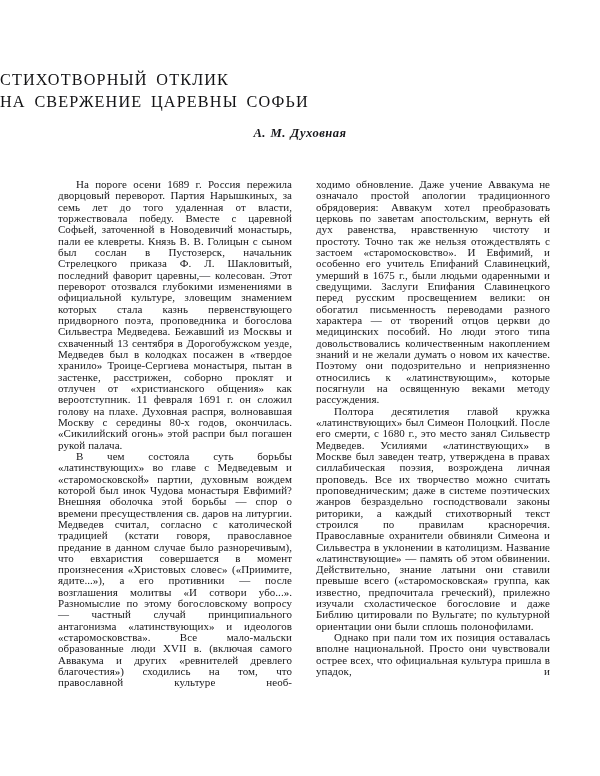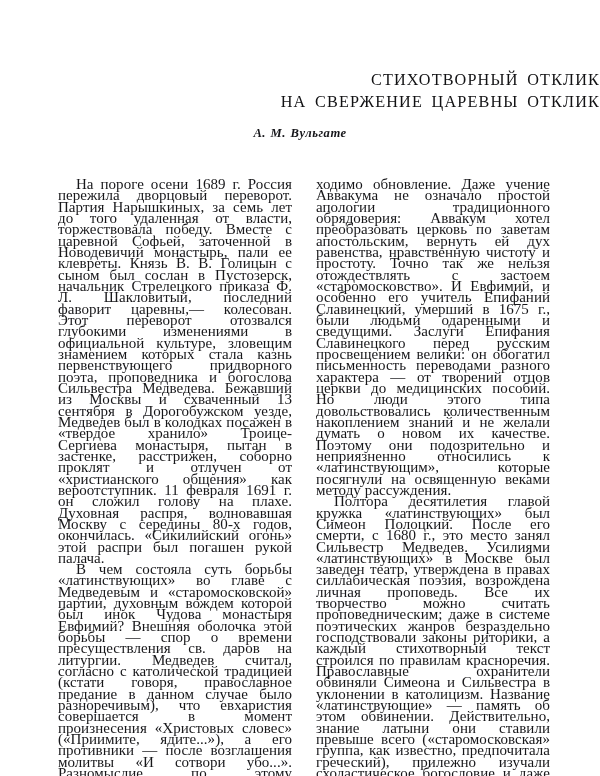--- a/index.html
+++ b/index.html
@@ -24,21 +24,21 @@
     background: #ffffff;
     box-sizing: border-box;
   }
 
   
   .title-block {
     position: absolute;
     left: 0;
     top: 70px;
     width: 600px;
-    text-align: right;
+    text-align: left;
   }
   .title-line {
     display: block;
     font-family: "Liberation Serif", "DejaVu Serif", serif;
     font-size: 16.2px;
     font-weight: 400;
     letter-spacing: 1.15px;
     word-spacing: 3.5px;
     line-height: 21.5px;
     color: #121214;
@@ -76,21 +76,21 @@
   .column {
     width: 234px;
     box-sizing: border-box;
   }
   .column p {
     margin: 0;
     padding: 0;
     text-align: justify;
     text-justify: inter-word;
     text-indent: 18px;
-    font-size: 15px;
+    font-size: 11px;
     line-height: 11.33px;
     letter-spacing: 0.03px;
     word-spacing: 0.2px;
     color: #17171a;
     hyphens: manual;
   }
   .column p.cont {
     text-indent: 0;
   }
   
@@ -100,25 +100,25 @@
     width: 100%;
   }
 </style>
 </head>
 <body>
 
 <div class="page">
 
   <div class="title-block">
     <span class="title-line">СТИХОТВОРНЫЙ ОТКЛИК</span>
-    <span class="title-line">НА СВЕРЖЕНИЕ ЦАРЕВНЫ ОТКЛИК</span>
+    <span class="title-line">НА СВЕРЖЕНИЕ ЦАРЕВНЫ СОФЬИ</span>
   </div>
 
   <div class="author-block">
-    <span class="author-name">А. М. Вульгате</span>
+    <span class="author-name">А. М. Духовная</span>
   </div>
 
   <div class="body-columns">
 
     <div class="column">
       <p>На пороге осени 1689 г. Россия пережила дворцовый переворот. Партия Нарышкиных, за семь лет до того удаленная от власти, торжествовала победу. Вместе с царевной Софьей, заточенной в Новодевичий монастырь, пали ее клевреты. Князь В. В. Голицын с сыном был сослан в Пустозерск, начальник Стрелецкого приказа Ф. Л. Шакловитый, последний фаворит царевны,— колесован. Этот переворот отозвался глубокими изменениями в официальной культуре, зловещим знамением которых стала казнь первенствующего придворного поэта, проповедника и богослова Сильвестра Медведева. Бежавший из Москвы и схваченный 13 сентября в Дорогобужском уезде, Медведев был в колодках посажен в «твердое хранило» Троице-Сергиева монастыря, пытан в застенке, расстрижен, соборно проклят и отлучен от «христианского общения» как вероотступник. 11 февраля 1691 г. он сложил голову на плахе. Духовная распря, волновавшая Москву с середины 80-х годов, окончилась. «Сикилийский огонь» этой распри был погашен рукой палача.</p>
       <p class="flush">В чем состояла суть борьбы «латинствующих» во главе с Медведевым и «старомосковской» партии, духовным вождем которой был инок Чудова монастыря Евфимий? Внешняя оболочка этой борьбы — спор о времени пресуществления св. даров на литургии. Медведев считал, согласно с католической традицией (кстати говоря, православное предание в данном случае было разноречивым), что евхаристия совершается в момент произнесения «Христовых словес» («Приимите, ядите...»), а его противники — после возглашения молитвы «И сотвори убо...». Разномыслие по этому богословскому вопросу — частный случай принципиального антагонизма «латинствующих» и идеологов «старомосковства». Все мало-мальски образованные люди XVII в. (включая самого Аввакума и других «ревнителей древлего благочестия») сходились на том, что православной культуре необ-</p>
     </div>
 
     <div class="column">

